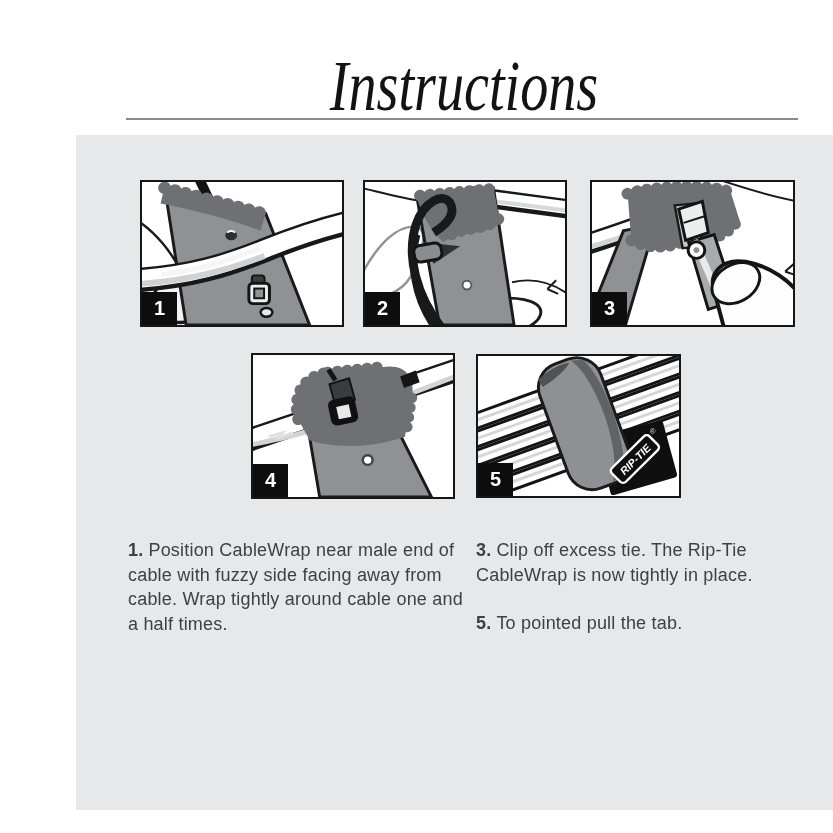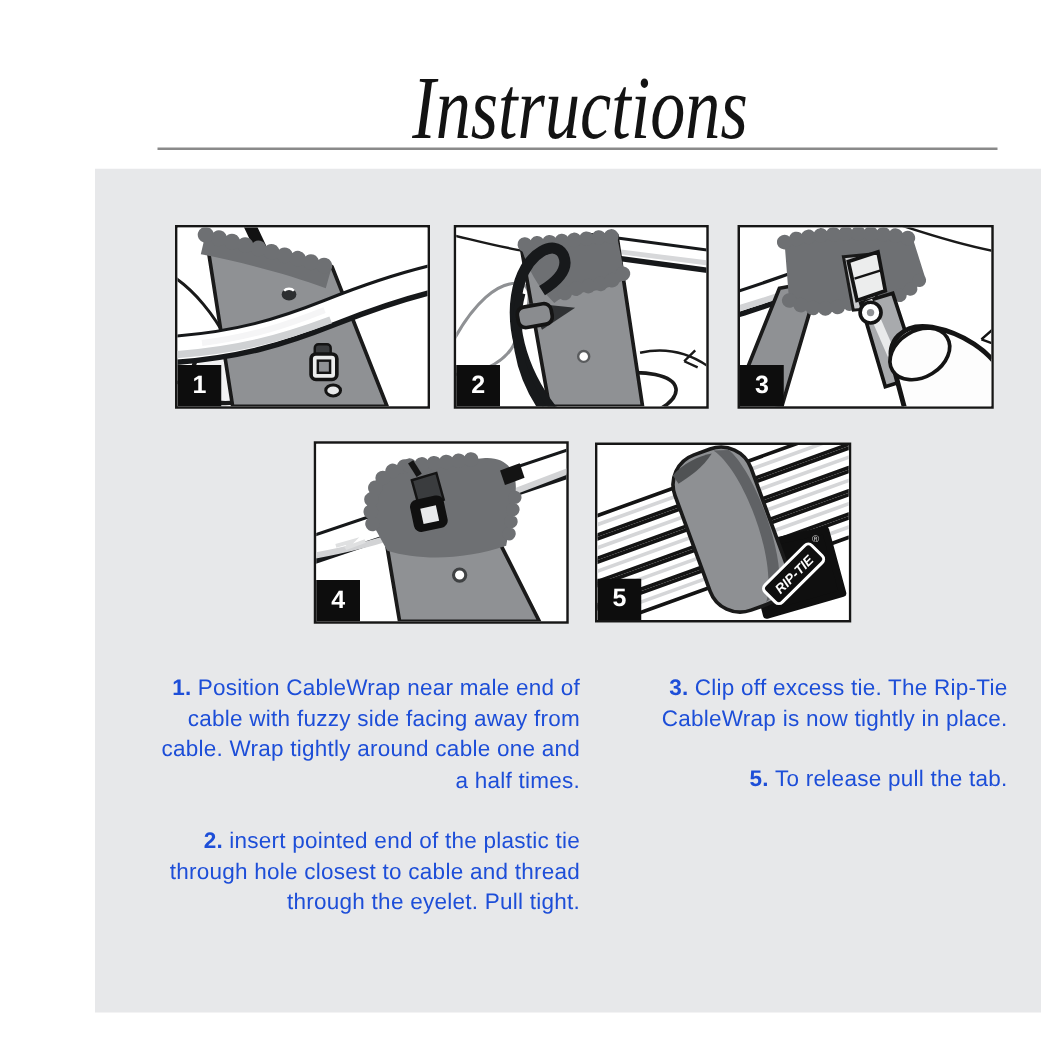--- a/index.html
+++ b/index.html
@@ -28,21 +28,21 @@
   .fig3 { left:542px; top:180px; width:205px; height:147px; }
   .fig4 { left:203px; top:353px; width:204px; height:146px; }
   .fig5 { left:428px; top:354px; width:205px; height:144px; }
   .badge {
     position:absolute; left:0; bottom:0; width:35px; height:33px;
     background:#0d0d0d; color:#ffffff;
     display:flex; align-items:center; justify-content:center;
     font-weight:bold; font-size:20px;
   }
   
-  .col { position:absolute; color:#1d4ed8; font-size:18px; line-height:24.5px; letter-spacing:0.2px;text-align:right; }
+  .col { position:absolute; color:#404040; font-size:18px; line-height:24.5px; letter-spacing:0.2px; }
   .col-left  { left:80px;  top:538px; width:336px; }
   .col-right { left:428px; top:538px; width:330px; }
   .step { margin:0 0 24px 0; }
   .step b { font-weight:bold; margin-right:5px; }
 </style>
 </head>
 <body>
 
 <div class="page">
 
@@ -207,20 +207,19 @@
         <rect x="-27" y="-10" width="54" height="20" rx="4" fill="#0f0f0f" stroke="#ffffff" stroke-width="2.5"></rect>
         <text x="0" y="4.5" text-anchor="middle" font-size="11" font-weight="bold" font-style="italic" fill="#ffffff" font-family="Liberation Sans, sans-serif">RIP-TIE</text>
       </g>
       <text x="178" y="80" text-anchor="middle" font-size="8" fill="#dddddd" font-family="Liberation Sans, sans-serif">®</text>
     </svg>
     <figcaption class="badge">5</figcaption>
   </figure>
 
   <div class="col col-left">
     <p class="step"><b>1.</b><span>Position CableWrap near male end of cable with fuzzy side facing away from cable. Wrap tightly around cable one and a half times.</span></p>
-    <p class="step"><b>2.</b><span>insert pointed end of the plastic tie through hole closest to cable and thread through the eyelet. Pull tight.</span></p>
   </div>
   <div class="col col-right">
     <p class="step"><b>3.</b><span>Clip off excess tie. The Rip-Tie CableWrap is now tightly in place.</span></p>
-    <p class="step"><b>5.</b><span>To release pull the tab.</span></p>
+    <p class="step"><b>5.</b><span>To pointed pull the tab.</span></p>
   </div>
 
 </div>
 
 </body></html>

